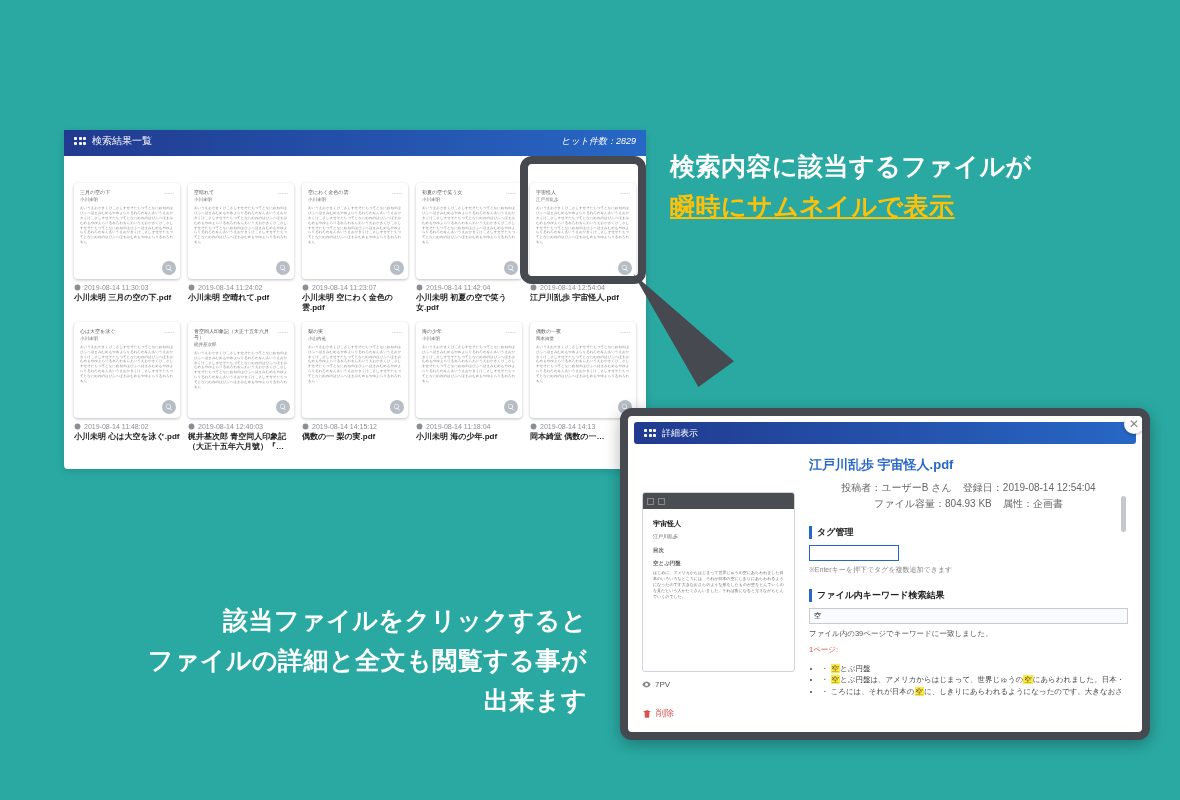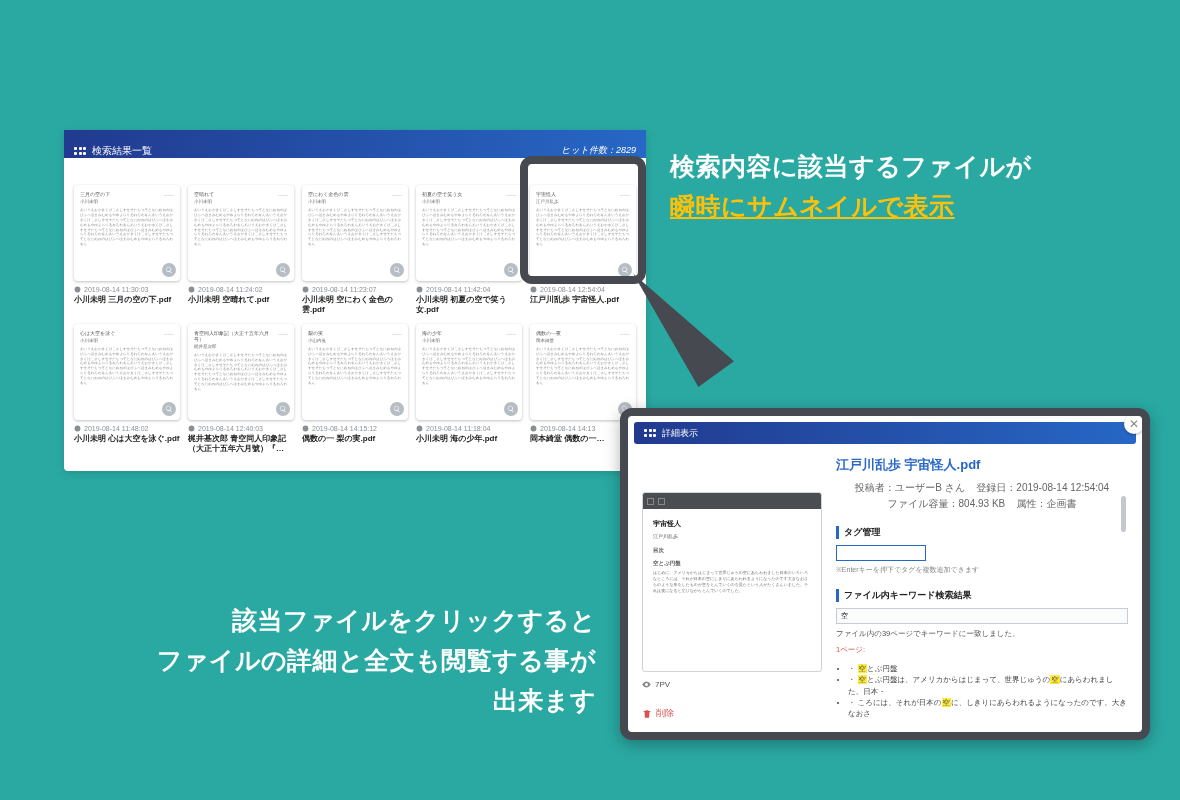--- a/index.html
+++ b/index.html
@@ -20,23 +20,23 @@
   width: 582px;
   background: #fff;
   border-radius: 4px;
   box-shadow: 0 2px 8px rgba(0,0,0,0.15);
 }
 .results-header {
   background: linear-gradient(90deg, #213a8f 0%, #2767c5 100%);
   color: #fff;
   height: 26px;
   display: flex;
-  align-items: flex-start;
+  align-items: flex-end;
   justify-content: space-between;
-  padding: 14px 10px;
+  padding: 8px 10px;
   font-size: 10px;
 }
 .results-header .title-wrap { display: flex; align-items: center; gap: 6px; }
 .grid-dots {
   display: grid;
   grid-template-columns: repeat(3, 3px);
   grid-template-rows: repeat(2, 3px);
   gap: 1.5px;
 }
 .grid-dots span { background: #fff; width: 3px; height: 3px; border-radius: 1px; }
@@ -144,21 +144,21 @@
   font-size: 9px;
   gap: 6px;
   margin: 6px 6px 0;
   border-radius: 3px;
 }
 .detail-body {
   padding: 12px 14px;
   display: flex;
   gap: 14px;
 }
-.preview-col { width: 180px; margin-top: 36px; }
+.preview-col { width: 153px; margin-top: 36px; }
 .preview-box {
   border: 1px solid #d0d3d8;
   border-radius: 3px;
   background: #fff;
   height: 180px;
   overflow: hidden;
   display: flex; flex-direction: column;
 }
 .preview-toolbar {
   background: #4a4d52;
@@ -218,21 +218,21 @@
 
 .caption {
   position: absolute;
   font-weight: bold;
   font-size: 25px;
   line-height: 1.6;
   letter-spacing: 0.5px;
 }
 .caption.c1 { top: 146px; left: 670px; color: #fff; }
 .caption.c1 .accent { color: #ffc107; text-decoration: underline; }
-.caption.c2 { bottom: 80px; left: 156px; color: #fff; text-align: right; width: 440px; }
+.caption.c2 { bottom: 80px; left: 147px; color: #fff; text-align: right; width: 440px; }
 </style>
 </head>
 <body>
 
 <div class="caption c1">
   <span>検索内容に該当するファイルが</span><br>
   <span class="accent">瞬時にサムネイルで表示</span>
 </div>
 
 <div class="caption c2">

